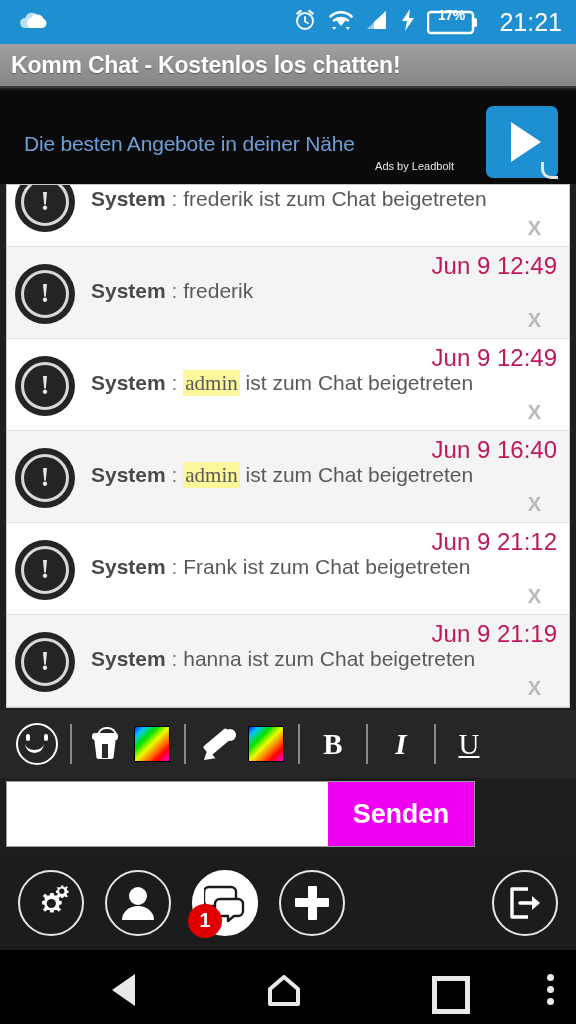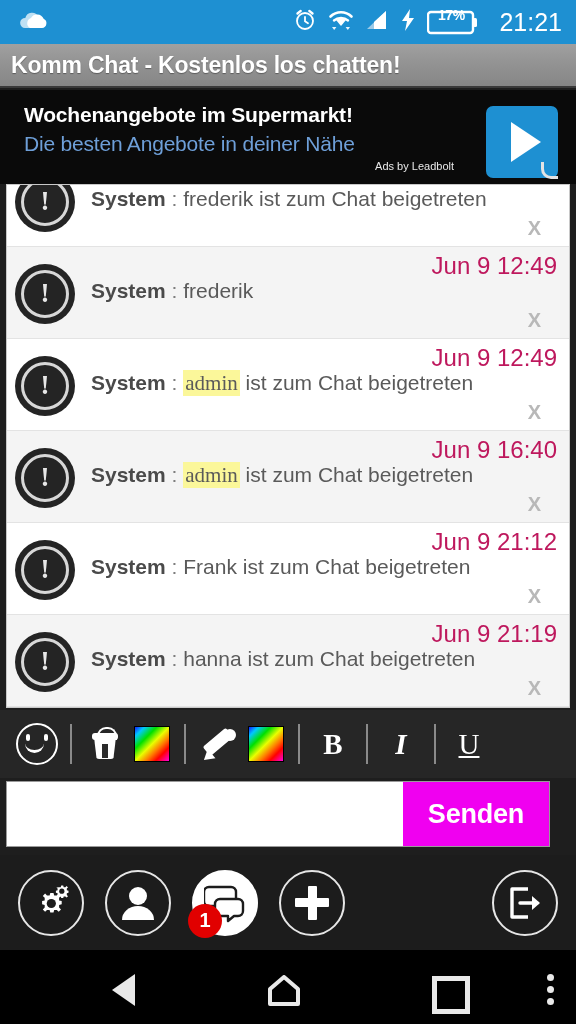--- a/index.html
+++ b/index.html
@@ -346,21 +346,21 @@
     font-family: "Liberation Serif", serif;
   }
   .fb-text.b { font-weight: bold; }
   .fb-text.i { font-style: italic; font-weight: bold; }
   .fb-text.u { text-decoration: underline; }
 
   
   .inputrow {
     position: absolute;
     top: 781px; left: 6px;
-    width: 544px;
+    width: 469px;
     height: 66px;
     display: flex;
     box-sizing: border-box;
     border: 1px solid #9a9a9a;
   }
   .msg-input {
     flex: 1 1 auto;
     background: #ffffff;
     border: none;
     outline: none;
@@ -518,21 +518,20 @@
       <span class="sb-clock">21:21</span>
     </div>
   </div>
 
   <div class="titlebar">
     <span class="title">Komm Chat - Kostenlos los chatten!</span>
   </div>
 
   <div class="adbanner">
     <div class="ad-inner">
-      <div class="ad-headline">Wochenangebote im Supermarkt!</div>
       <div class="ad-sub">Die besten Angebote in deiner Nähe</div>
       <div class="ad-by">Ads by Leadbolt</div>
       <div class="ad-cta">
         <span class="tri"></span>
       </div>
       <div class="ad-curl"></div>
     </div>
   </div>
 
   <div class="chatpane">

